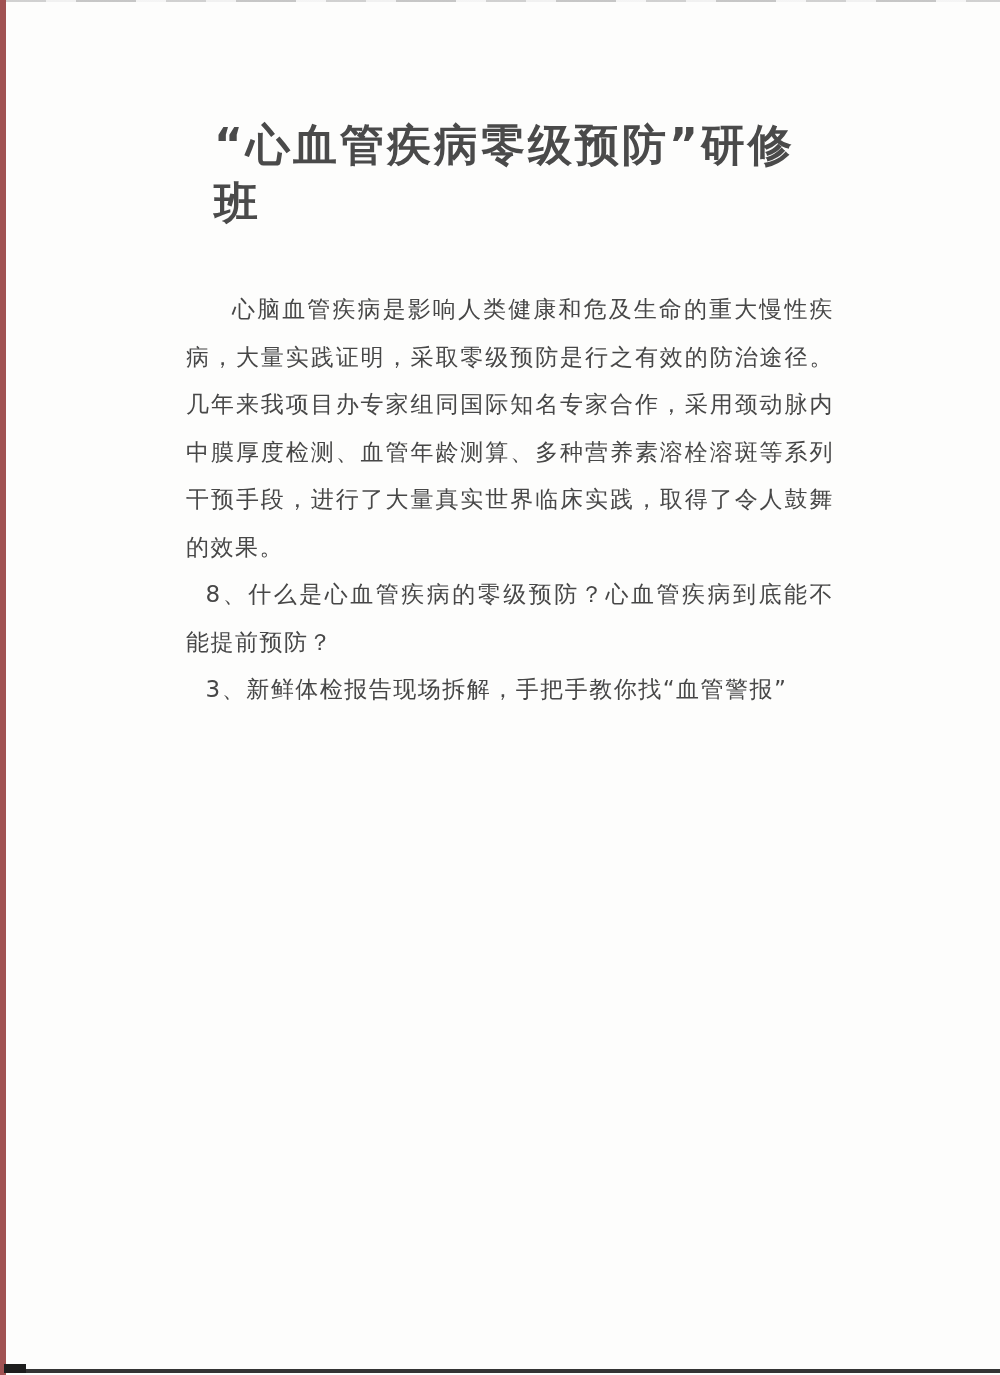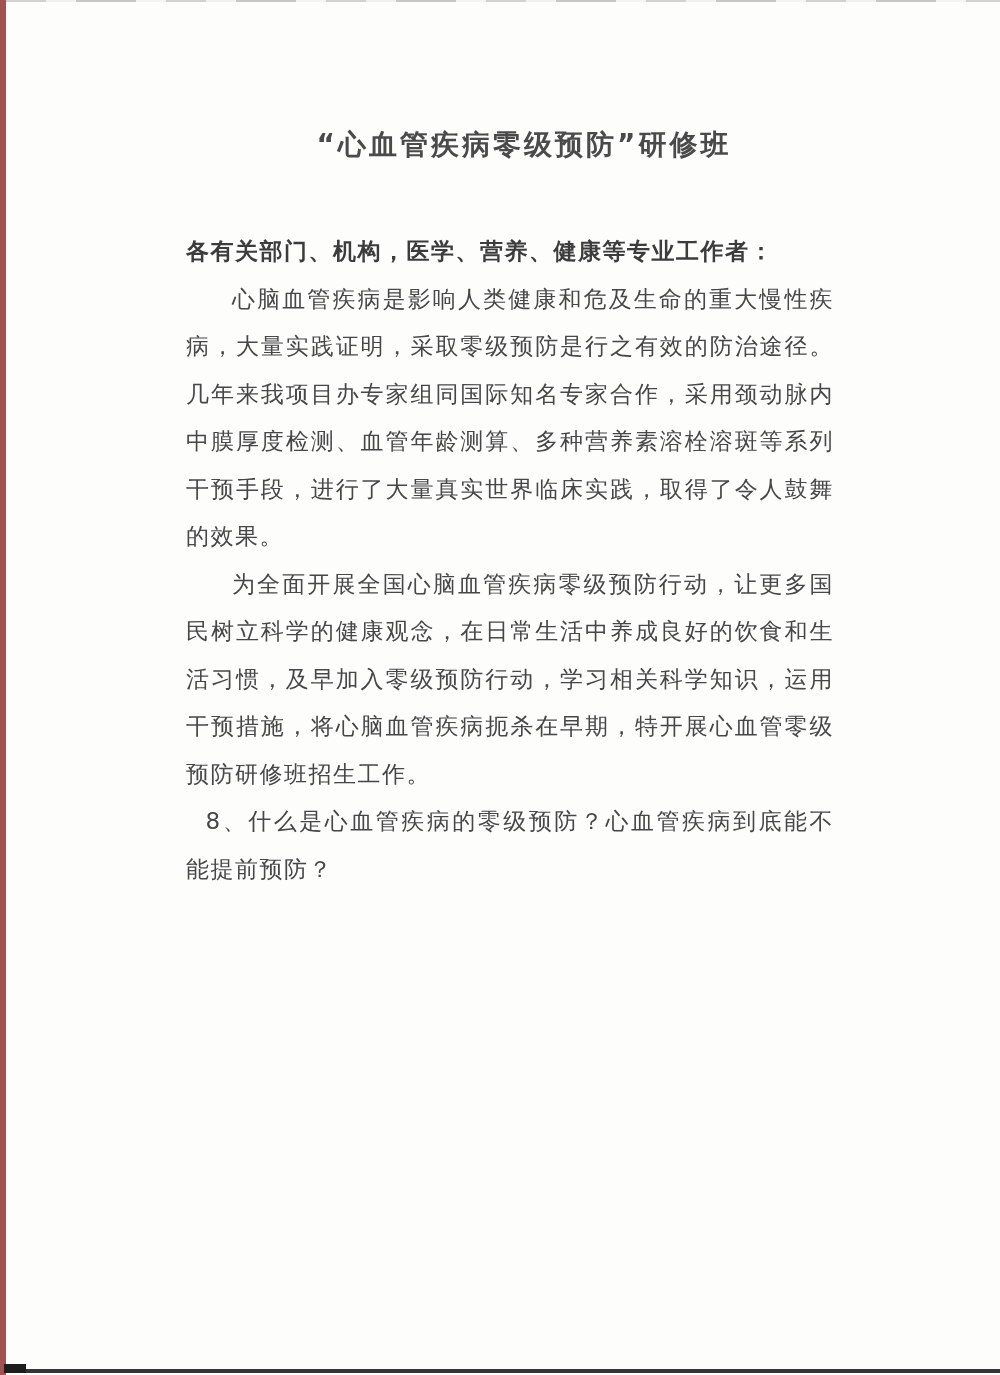--- a/index.html
+++ b/index.html
@@ -39,24 +39,24 @@
   }
   
   .doc {
     position: absolute;
     left: 186px; top: 0;
     width: 648px;
     color: #3e3e3e;
   }
   .title-block {
     margin-top: 116px;
-    text-align: center;
+    text-align: left;
     padding-left: 28px;
     font-weight: bold;
-    font-size: 28px;
+    font-size: 44px;
     line-height: 58px;
     letter-spacing: 3px;
     color: #4a4a4a;
   }
   .body-block {
     margin-top: 54px;
     font-size: 23px;
     line-height: 47.5px;
     letter-spacing: 1.5px;
     text-align: justify;
@@ -84,31 +84,30 @@
 
 <div class="scan-page">
 
   <div class="doc">
 
     <div class="title-block">
       <div>“心血管疾病零级预防”研修班</div>
     </div>
 
     <div class="body-block">
-      <div class="salutation">各有关部门、机构，医学、营养、健康等专业工作者：</div>
 
 
       <div class="para">心脑血管疾病是影响人类健康和危及生命的重大慢性疾病，大量实践证明，采取零级预防是行之有效的防治途径。几年来我项目办专家组同国际知名专家合作，采用颈动脉内中膜厚度检测、血管年龄测算、多种营养素溶栓溶斑等系列干预手段，进行了大量真实世界临床实践，取得了令人鼓舞的效果。</div>
 
-      <div class="para">为全面开展全国心脑血管疾病零级预防行动，让更多国民树立科学的健康观念，在日常生活中养成良好的饮食和生活习惯，及早加入零级预防行动，学习相关科学知识，运用干预措施，将心脑血管疾病扼杀在早期，特开展心血管零级预防研修班招生工作。</div>
 
 
       <div class="list-item">8、什么是心血管疾病的零级预防？心血管疾病到底能不能提前预防？</div>
 
 
+      <div class="list-item">3、新鲜体检报告现场拆解，手把手教你找“血管警报”</div>
     </div>
 
   </div>
 
   <div class="edge-line-top"></div>
   <div class="edge-strip-left"></div>
   <div class="edge-line-bottom"></div>
   <div class="edge-corner-mark"></div>
 
 </div>

